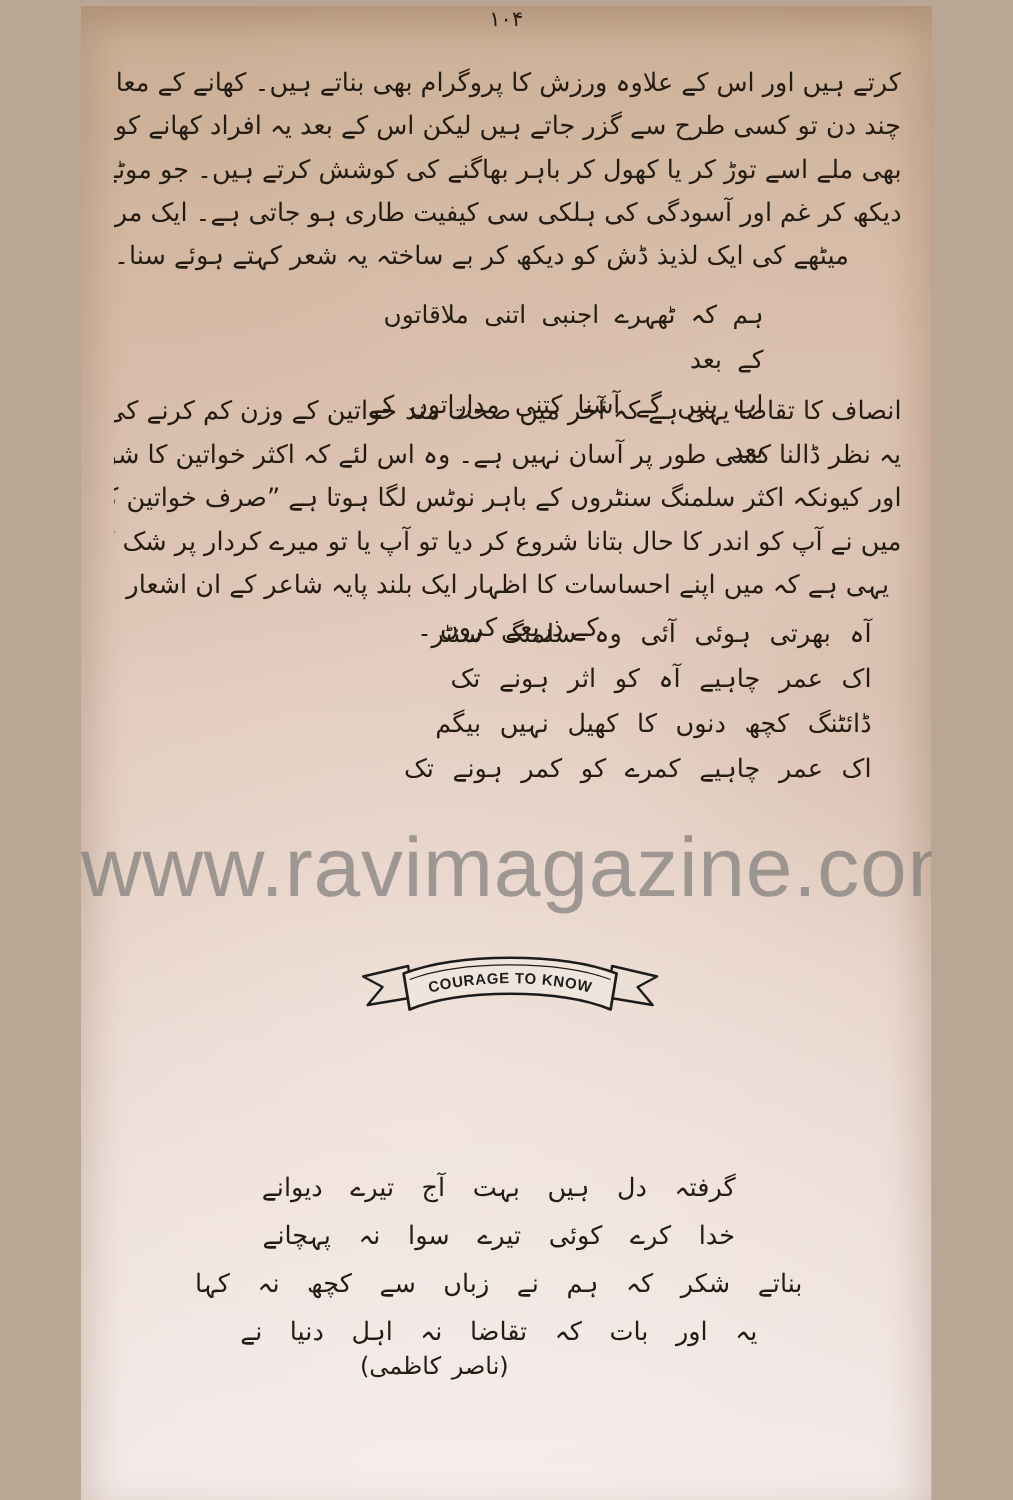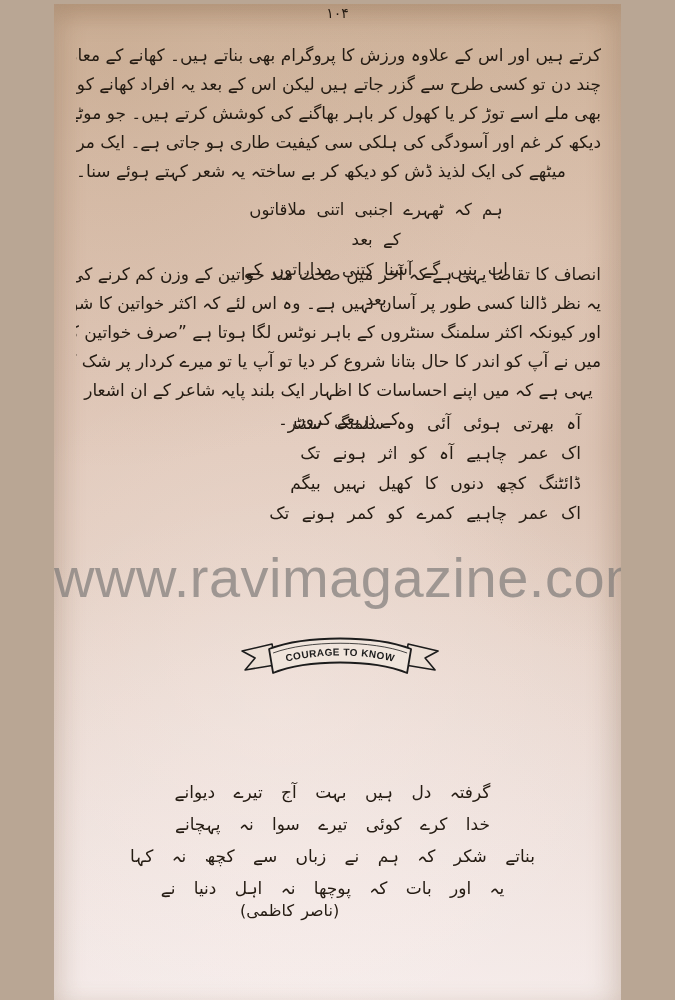--- a/index.html
+++ b/index.html
@@ -40,21 +40,21 @@
     position:absolute;left:22px;right:20px;
     font-size:17px;line-height:29px;
   }
   .para .jl{text-align:justify;text-align-last:justify;white-space:nowrap;overflow:hidden;}
   .para .fl{text-align:right;text-align-last:left;}
   .para .cl{text-align:center;text-align-last:center;}
   .para1{top:37px;}
   .para2{top:256px;}
   .couplet{
     position:absolute;top:191px;right:112px;width:266px;
-    text-align:center;font-size:16.5px;line-height:30px;word-spacing:5px;
+    font-size:16.5px;line-height:30px;word-spacing:5px;
   }
   .verses{
     position:absolute;top:404px;left:0;right:40px;
     text-align:right;font-size:17px;line-height:30px;word-spacing:7px;
   }
   .watermark{
     position:absolute;top:541px;left:0;right:0;
     white-space:nowrap;
     font-family:"Liberation Sans",sans-serif;
     font-size:56px;letter-spacing:0.5px;
@@ -130,19 +130,19 @@
       <text>
         <textPath href="#banner-curve" startOffset="50%" text-anchor="middle">COURAGE TO KNOW</textPath>
       </text>
     </svg>
   </div>
 
   <div class="closing-poem urdu">
     <div>گرفتہ دل ہیں بہت آج تیرے دیوانے</div>
     <div>خدا کرے کوئی تیرے سوا نہ پہچانے</div>
     <div>بناتے شکر کہ ہم نے زباں سے کچھ نہ کہا</div>
-    <div>یہ اور بات کہ پوچھا نہ اہل دنیا نے</div>
+    <div>یہ اور بات کہ تقاضا نہ اہل دنیا نے</div>
   </div>
 
   <div class="attribution urdu">(ناصر کاظمی)</div>
 
   <div class="crease"></div>
 </div>
 
 </body></html>

